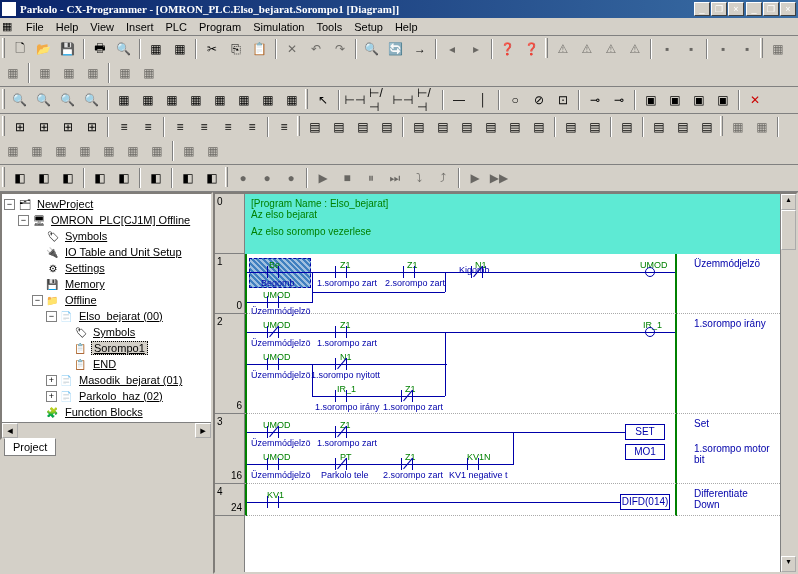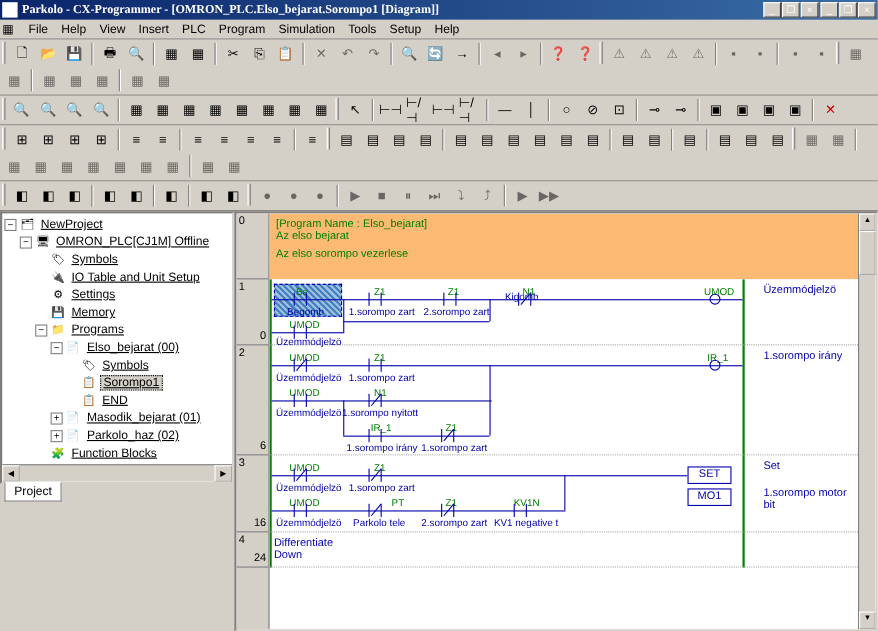--- a/index.html
+++ b/index.html
@@ -28,21 +28,21 @@
   .tree-label.selected { background: #d4d0c8; border: 1px dotted #000; }
   .tree-hscroll { height: 16px; background: #d4d0c8; border-top: 1px solid #808080; display: flex; }
   .tree-tab { position: relative; bottom: 0; height: 18px; padding: 2px 8px; background: #fff; border: 1px solid #808080; border-top: 1px solid #fff; font-size: 11px; margin-top: -2px; }
   .tree-tabrow { display: flex; padding-left: 4px; background: #d4d0c8; }
   .diagram-panel { flex: 1; background: #fff; border: 2px inset #d4d0c8; position: relative; overflow: hidden; display: flex; }
   .rung-col { width: 30px; background: #d4d0c8; border-right: 1px solid #808080; }
   .rung-row { border-bottom: 1px solid #808080; position: relative; }
   .rung-num-left { position: absolute; left: 2px; top: 2px; font-size: 10px; color: #000; }
   .rung-num-right { position: absolute; right: 2px; bottom: 2px; font-size: 10px; color: #000; }
   .diagram-content { flex: 1; position: relative; overflow: hidden; }
-  .diagram-header { background: #fdba74; padding: 4px 6px; font-size: 10px; height: 60px; }
+  .diagram-header { background: #5eead4; padding: 4px 6px; font-size: 10px; height: 60px; }
   .diagram-header .line1 { color: #008000; }
   .diagram-header .line2 { color: #008000; }
   .ladder-area { position: relative; padding: 0; background: #fff; font-size: 9px; color: #0000aa; }
   .rung { position: relative; border-bottom: 1px dotted #aaa; display: flex; }
   .rung-ladder { position: relative; flex: 1; }
   .rung-desc { width: 90px; padding: 4px; font-size: 10px; color: #0000aa; }
   .output-box { position: absolute; border: 1px solid #0000aa; width: 40px; height: 16px; text-align: center; line-height: 14px; font-size: 10px; color: #0000aa; background: #fff; }
   .vbar { position: absolute; width: 2px; background: #008000; top: 0; bottom: 0; }
   .hbar { position: absolute; height: 1px; background: #0000aa; }
   .contact { position: absolute; width: 12px; height: 12px; border-left: 1px solid #0000aa; border-right: 1px solid #0000aa; }
@@ -286,21 +286,21 @@
         <span class="tree-icon">⚙</span>
         <span class="tree-label">Settings</span>
       </div>
       <div class="tree-item" style="padding-left:42px">
         <span class="tree-icon">💾</span>
         <span class="tree-label">Memory</span>
       </div>
       <div class="tree-item" style="padding-left:28px">
         <span class="tree-exp">−</span>
         <span class="tree-icon">📁</span>
-        <span class="tree-label">Programs</span>
+        <span class="tree-label">Offline</span>
       </div>
       <div class="tree-item" style="padding-left:42px">
         <span class="tree-exp">−</span>
         <span class="tree-icon">📄</span>
         <span class="tree-label">Elso_bejarat (00)</span>
       </div>
       <div class="tree-item" style="padding-left:70px">
         <span class="tree-icon">🏷</span>
         <span class="tree-label">Symbols</span>
       </div>
@@ -445,37 +445,43 @@
             <div class="contact nc" style="left:90px;top:12px"></div>
             <span class="label" style="left:72px;top:24px">1.sorompo zart</span>
             <div class="output-box" style="left:380px;top:10px">SET</div>
             <div class="output-box" style="left:380px;top:30px">MO1</div>
 
             <div class="hbar" style="left:2px;top:50px;width:267px"></div>
             <div style="position:absolute;left:268px;top:18px;width:1px;height:32px;background:#0000aa"></div>
             <span class="label green" style="left:18px;top:38px">UMOD</span>
             <div class="contact" style="left:22px;top:44px"></div>
             <span class="label" style="left:6px;top:56px">Üzemmódjelzö</span>
-            <span class="label green" style="left:111px;top:38px">PT</span>
+            <span class="label green" style="left:95px;top:38px">PT</span>
             <div class="contact nc" style="left:90px;top:44px"></div>
             <span class="label" style="left:76px;top:56px">Parkolo tele</span>
             <span class="label green" style="left:160px;top:38px">Z1</span>
             <div class="contact nc" style="left:156px;top:44px"></div>
             <span class="label" style="left:138px;top:56px">2.sorompo zart</span>
             <span class="label green" style="left:222px;top:38px">KV1N</span>
             <div class="contact" style="left:222px;top:44px"></div>
             <span class="label" style="left:204px;top:56px">KV1 negative t</span>
           </div>
           <div class="rung-desc">
             <div>Set</div>
             <div style="margin-top:14px">1.sorompo motor bit</div>
           </div>
         </div>
 
         <div class="rung" style="height:32px">
+          <div class="rung-ladder" style="position:relative;width:430px">
+            <div class="hbar" style="left:2px;top:18px;width:373px"></div>
+            <span class="label green" style="left:22px;top:6px">KV1</span>
+            <div class="contact" style="left:22px;top:12px"></div>
+            <div class="output-box" style="left:375px;top:10px;width:50px">DIFD(014)</div>
+          </div>
           <div class="rung-desc">Differentiate Down</div>
         </div>
       </div>
     </div>
     <div style="width:16px;background:#d4d0c8;border-left:1px solid #808080;display:flex;flex-direction:column">
       <span style="height:16px;border:1px outset #fff;text-align:center;font-size:8px">▴</span>
       <span style="height:40px;border:1px outset #fff;background:#d4d0c8"></span>
       <span style="flex:1"></span>
       <span style="height:16px;border:1px outset #fff;text-align:center;font-size:8px">▾</span>
     </div>

